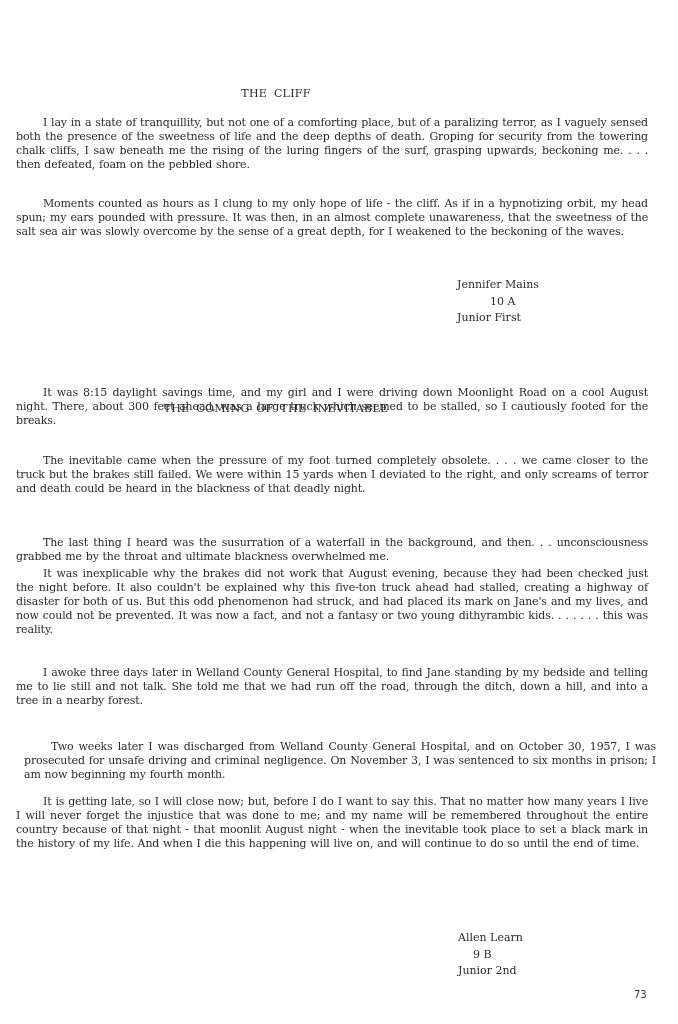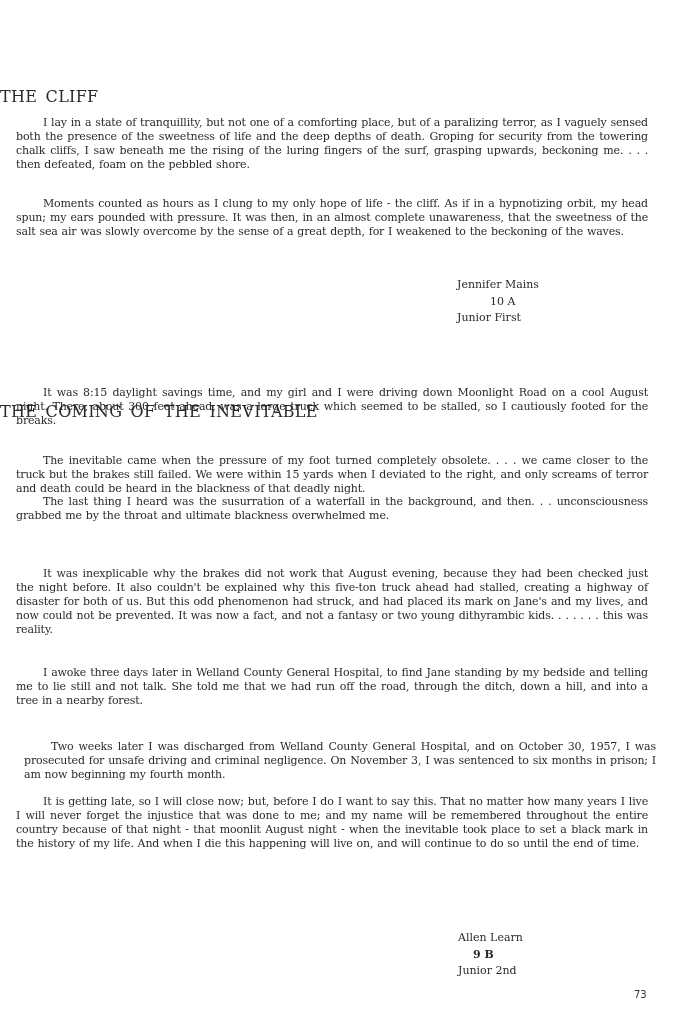--- a/index.html
+++ b/index.html
@@ -3,22 +3,22 @@
   <meta charset="utf-8">
   <style>
     html, body { margin: 0; padding: 0; background: #ffffff; }
     body {
       width: 678px; height: 1024px; position: relative; overflow: hidden;
       font-family: "DejaVu Serif", "Liberation Serif", serif;
       color: #2a2a2a;
     }
     .page { position: absolute; left: 0; top: 0; width: 678px; height: 1024px; }
     .title {
-      position: absolute; left: 0; width: 552px; 
-      font-size: 16px; letter-spacing: 0.3px; word-spacing: 3px;
+      position: absolute; left: 0; width: 552px; text-align: center;
+      font-size: 11px; letter-spacing: 0.3px; word-spacing: 3px;
     }
     .para {
       position: absolute; left: 16px; width: 632px;
       font-size: 11px; line-height: 14px; text-indent: 27px;
       letter-spacing: -0.15px; word-spacing: 0.5px;
       text-align: justify; text-align-last: left;
     }
     .sig { position: absolute; font-size: 11px; line-height: 16.5px; }
     .sig div { white-space: pre; }
     .pagenum { position: absolute; left: 634px; top: 989px; font-size: 10px; font-family: "DejaVu Sans", sans-serif; color: #333; }
@@ -36,26 +36,26 @@
   <div class="sig" style="left:457px; top:277px;">
     <div>Jennifer Mains</div>
     <div style="padding-left:33px;">10 A</div>
     <div>Junior First</div>
   </div>
 
   <div class="title" style="top:358px;margin-top:44px;">THE COMING OF THE INEVITABLE</div>
 
   <p class="para" style="top:386px; margin:0;">It was 8:15 daylight savings time, and my girl and I were driving down Moonlight Road on a cool August night. There, about 300 feet ahead, was a large truck which seemed to be stalled, so I cautiously footed for the breaks.</p>
   <p class="para" style="top:454px; margin:0;">The inevitable came when the pressure of my foot turned completely obsolete. . . . we came closer to the truck but the brakes still failed. We were within 15 yards when I deviated to the right, and only screams of terror and death could be heard in the blackness of that deadly night.</p>
-  <p class="para" style="top:495px; margin:0;">The last thing I heard was the susurration of a waterfall in the background, and then. . . unconsciousness grabbed me by the throat and ultimate blackness overwhelmed me.</p>
+  <p class="para" style="top:536px; margin:0;">The last thing I heard was the susurration of a waterfall in the background, and then. . . unconsciousness grabbed me by the throat and ultimate blackness overwhelmed me.</p>
   <p class="para" style="top:567px; margin:0;">It was inexplicable why the brakes did not work that August evening, because they had been checked just the night before. It also couldn't be explained why this five-ton truck ahead had stalled, creating a highway of disaster for both of us. But this odd phenomenon had struck, and had placed its mark on Jane's and my lives, and now could not be prevented. It was now a fact, and not a fantasy or two young dithyrambic kids. . . . . . . this was reality.</p>
   <p class="para" style="top:666px; margin:0;">I awoke three days later in Welland County General Hospital, to find Jane standing by my bedside and telling me to lie still and not talk. She told me that we had run off the road, through the ditch, down a hill, and into a tree in a nearby forest.</p>
   <p class="para" style="top:732px; margin:8px;">Two weeks later I was discharged from Welland County General Hospital, and on October 30, 1957, I was prosecuted for unsafe driving and criminal negligence. On November 3, I was sentenced to six months in prison; I am now beginning my fourth month.</p>
   <p class="para" style="top:795px; margin:0;">It is getting late, so I will close now; but, before I do I want to say this. That no matter how many years I live I will never forget the injustice that was done to me; and my name will be remembered throughout the entire country because of that night - that moonlit August night - when the inevitable took place to set a black mark in the history of my life. And when I die this happening will live on, and will continue to do so until the end of time.</p>
 
   <div class="sig" style="left:458px; top:930px;">
     <div>Allen Learn</div>
-    <div style="padding-left:15px;font-weight:bold;">9 B</div>
+    <div style="padding-left:15px;">9 B</div>
     <div>Junior 2nd</div>
   </div>
 
   <div class="pagenum">73</div>
 </div>
 
 </body></html>

